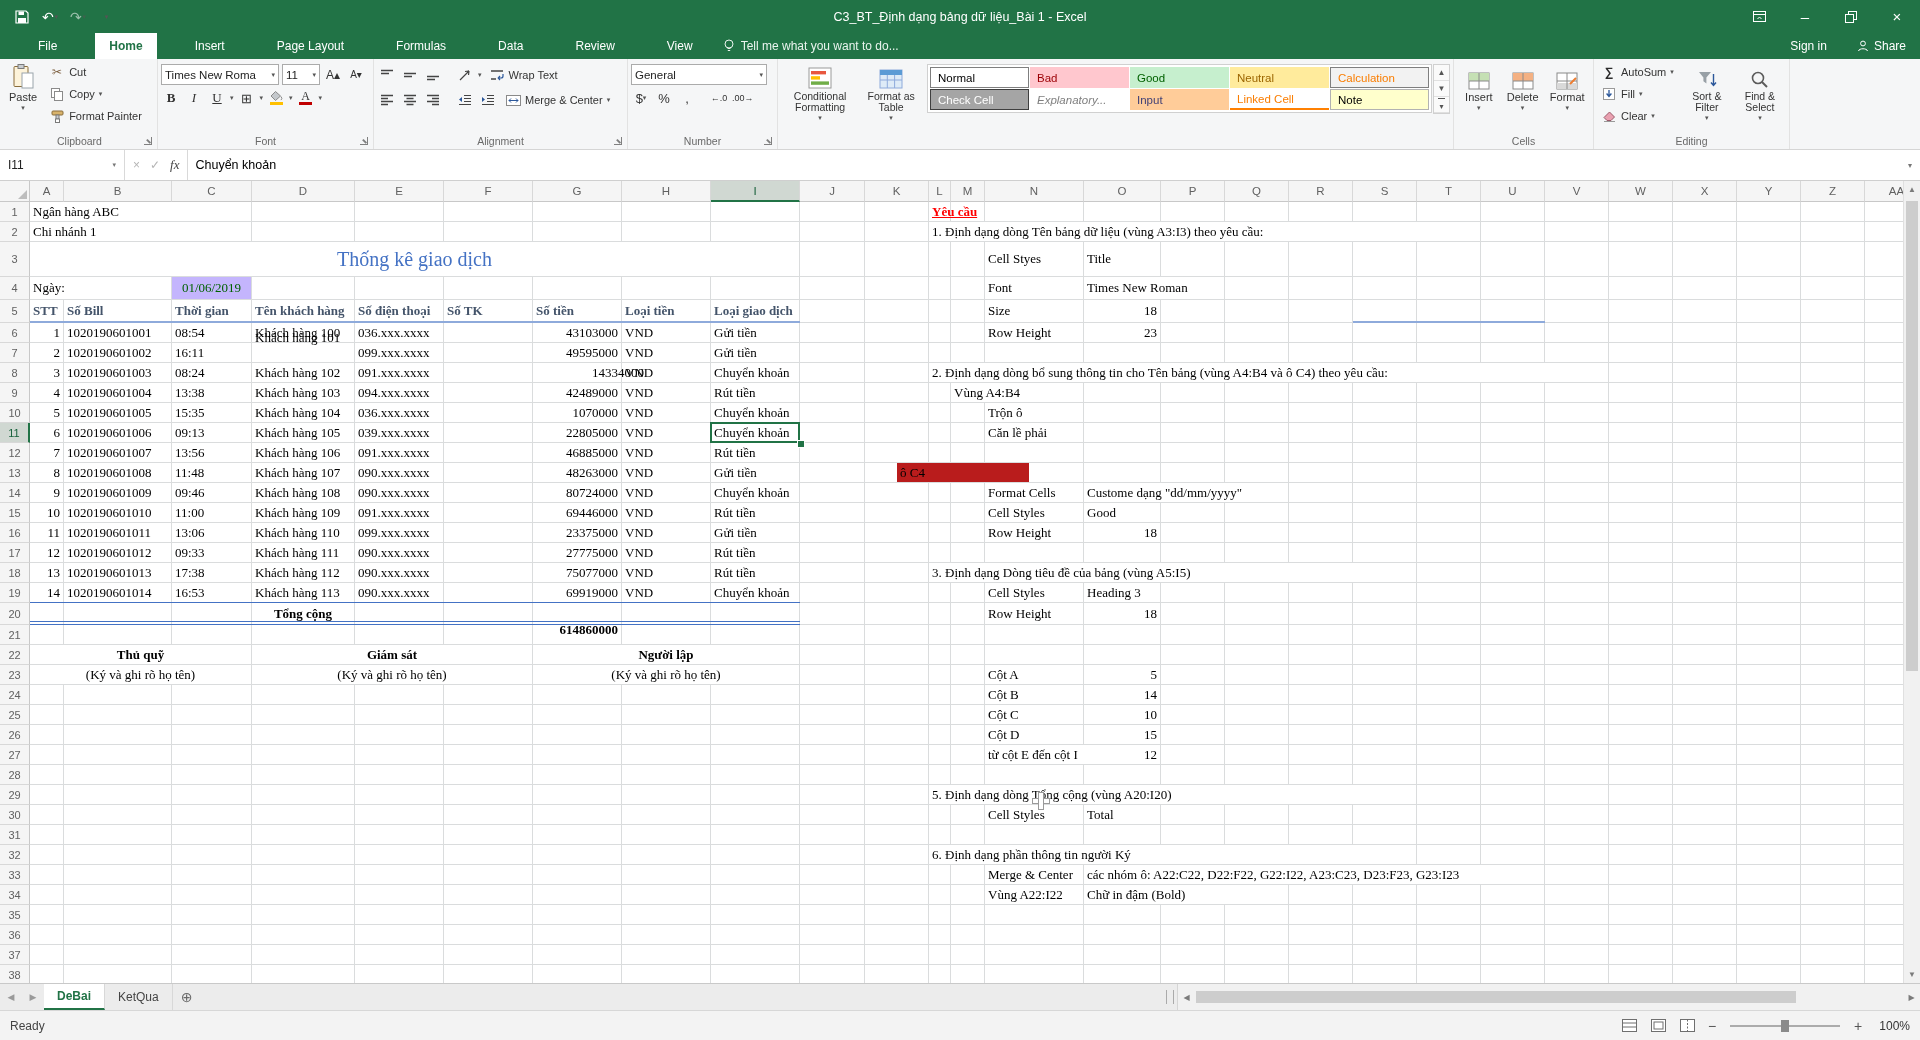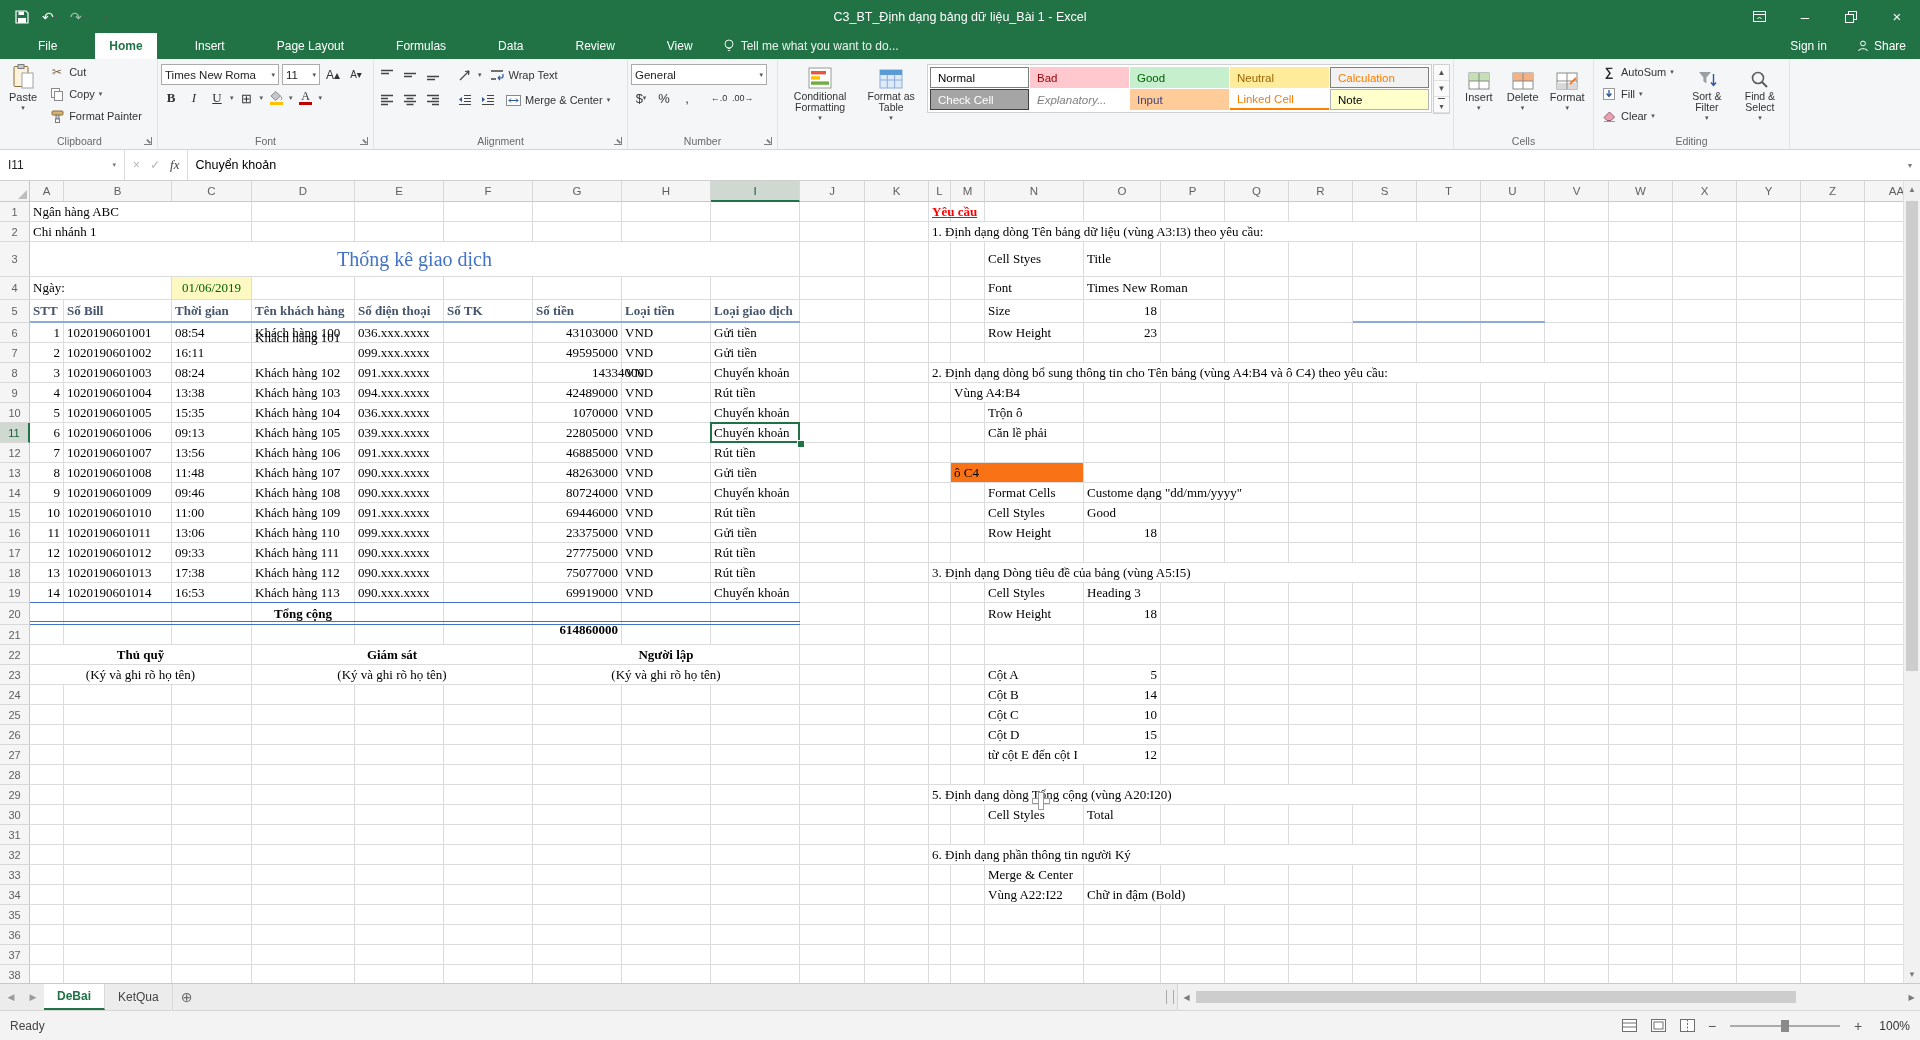--- a/index.html
+++ b/index.html
@@ -72,21 +72,21 @@
   .ch{position:absolute;top:0;height:21px;box-sizing:border-box;background:#f5f5f5;border-right:1px solid #d8d8d8;border-bottom:1px solid #c8c8c8;display:flex;align-items:center;justify-content:center;font-size:11.5px;color:#616161;z-index:5;}
   .ch.sel{background:#d0d8d2;border-bottom:2px solid #217346;color:#17613b;}
   .rh{position:absolute;left:0;width:30px;box-sizing:border-box;background:#f5f5f5;border-right:1px solid #c8c8c8;border-bottom:1px solid #d8d8d8;display:flex;align-items:center;justify-content:center;font-size:11px;color:#616161;z-index:5;}
   .rh.sel{background:#d0d8d2;border-right:2px solid #217346;color:#17613b;}
   .gl{position:absolute;background:#dadcdd;z-index:1;}
   .cell{position:absolute;font-family:"Liberation Serif",serif;font-size:13px;color:#000;display:flex;align-items:center;padding:0 3px;box-sizing:border-box;white-space:nowrap;overflow:visible;z-index:2;}
   .ac{justify-content:center;}
   .ar{justify-content:flex-end;}
   .s-title{font-size:20px;color:#4472C4;}
   .s-h3{font-weight:bold;color:#44546A;}
-  .s-good{background:#fef9c3;color:#006100;}
+  .s-good{background:#c4b5fd;color:#006100;}
   .s-b{font-weight:bold;}
   .s-req{color:#FF0000;font-weight:bold;text-decoration:underline;}
   .ovh{position:absolute;background:#8EAADB;z-index:3;}
   .ovl{position:absolute;background:#4472C4;height:1px;z-index:3;}
   .selbox{position:absolute;border:2px solid #217346;box-sizing:border-box;z-index:4;}
   .handle{position:absolute;width:6px;height:6px;background:#217346;border:1px solid #fff;box-sizing:content-box;z-index:5;}
   .vscroll{position:absolute;right:0;top:0;bottom:0;width:17px;background:#f1f1f1;border-left:1px solid #e0e0e0;box-sizing:border-box;}
   .vsarrow{position:absolute;left:0;width:16px;height:17px;display:flex;align-items:center;justify-content:center;font-size:8px;color:#7b7b7b;}
   .vthumb{position:absolute;left:2px;width:12px;top:20px;height:470px;background:#cdcdcd;}
   
@@ -731,21 +731,21 @@
         <div class="cell" style="left: 985px; top: 96px; width: 98px; height: 22px;">Font</div>
         <div class="cell" style="left: 1084px; top: 96px; width: 140px; height: 22px; background: rgb(255, 255, 255);">Times New Roman</div>
         <div class="cell" style="left: 985px; top: 119px; width: 98px; height: 22px;">Size</div>
         <div class="cell ar" style="left: 1084px; top: 119px; width: 76px; height: 22px;">18</div>
         <div class="cell" style="left: 985px; top: 142px; width: 98px; height: 19px;">Row Height</div>
         <div class="cell ar" style="left: 1084px; top: 142px; width: 76px; height: 19px;">23</div>
         <div class="cell" style="left: 929px; top: 182px; width: 679px; height: 19px; background: rgb(255, 255, 255);">2. Định dạng dòng bổ sung thông tin cho Tên bảng (vùng A4:B4 và ô C4) theo yêu cầu:</div>
         <div class="cell" style="left: 951px; top: 202px; width: 132px; height: 19px; background: rgb(255, 255, 255);">Vùng A4:B4</div>
         <div class="cell" style="left: 985px; top: 222px; width: 98px; height: 19px;">Trộn ô</div>
         <div class="cell" style="left: 985px; top: 242px; width: 98px; height: 19px;">Căn lề phải</div>
-        <div class="cell" style="left: 951px; top: 282px; width: 132px; height: 19px; background: #f97316;">ô C4</div>
+        <div class="cell" style="left: 897px; top: 282px; width: 132px; height: 19px; background: #b91c1c;">ô C4</div>
         <div class="cell" style="left: 985px; top: 302px; width: 98px; height: 19px;">Format Cells</div>
         <div class="cell" style="left: 1084px; top: 302px; width: 204px; height: 19px; background: rgb(255, 255, 255);">Custome dạng "dd/mm/yyyy"</div>
         <div class="cell" style="left: 985px; top: 322px; width: 98px; height: 19px;">Cell Styles</div>
         <div class="cell" style="left: 1084px; top: 322px; width: 76px; height: 19px;">Good</div>
         <div class="cell" style="left: 985px; top: 342px; width: 98px; height: 19px;">Row Height</div>
         <div class="cell ar" style="left: 1084px; top: 342px; width: 76px; height: 19px;">18</div>
         <div class="cell" style="left: 929px; top: 382px; width: 487px; height: 19px; background: rgb(255, 255, 255);">3. Định dạng Dòng tiêu đề của bảng (vùng A5:I5)</div>
         <div class="cell" style="left: 985px; top: 402px; width: 98px; height: 19px;">Cell Styles</div>
         <div class="cell" style="left: 1084px; top: 402px; width: 76px; height: 19px;">Heading 3</div>
         <div class="cell" style="left: 985px; top: 422px; width: 98px; height: 21px;">Row Height</div>
@@ -758,20 +758,21 @@
         <div class="cell ar" style="left: 1084px; top: 524px; width: 76px; height: 19px;">10</div>
         <div class="cell" style="left: 985px; top: 544px; width: 98px; height: 19px;">Cột D</div>
         <div class="cell ar" style="left: 1084px; top: 544px; width: 76px; height: 19px;">15</div>
         <div class="cell" style="left: 985px; top: 564px; width: 175px; height: 19px; background: rgb(255, 255, 255);">từ cột E đến cột I</div>
         <div class="cell ar" style="left: 1084px; top: 564px; width: 76px; height: 19px;">12</div>
         <div class="cell" style="left: 929px; top: 604px; width: 487px; height: 19px; background: rgb(255, 255, 255);">5. Định dạng dòng Tổng cộng (vùng A20:I20)</div>
         <div class="cell" style="left: 985px; top: 624px; width: 98px; height: 19px;">Cell Styles</div>
         <div class="cell" style="left: 1084px; top: 624px; width: 76px; height: 19px;">Total</div>
         <div class="cell" style="left: 929px; top: 664px; width: 487px; height: 19px; background: rgb(255, 255, 255);">6. Định dạng phần thông tin người Ký</div>
         <div class="cell" style="left: 985px; top: 684px; width: 98px; height: 19px;">Merge &amp; Center</div>
+        <div class="cell" style="left: 1084px; top: 684px; width: 460px; height: 19px; background: rgb(255, 255, 255);">các nhóm ô: A22:C22, D22:F22, G22:I22, A23:C23, D23:F23, G23:I23</div>
         <div class="cell" style="left: 985px; top: 704px; width: 98px; height: 19px;">Vùng A22:I22</div>
         <div class="cell" style="left: 1084px; top: 704px; width: 204px; height: 19px; background: rgb(255, 255, 255);">Chữ in đậm (Bold)</div>
         <div class="cell ar" style="left: 30px; top: 142px; width: 33px; height: 19px;">1</div>
         <div class="cell" style="left: 64px; top: 142px; width: 107px; height: 19px;">1020190601001</div>
         <div class="cell" style="left: 172px; top: 142px; width: 79px; height: 19px;">08:54</div>
         <div class="cell" style="left: 252px; top: 142px; width: 102px; height: 19px;">Khách hàng 100</div>
         <div class="cell" style="left: 355px; top: 142px; width: 88px; height: 19px;">036.xxx.xxxx</div>
         <div class="cell ar" style="left: 533px; top: 142px; width: 88px; height: 19px;">43103000</div>
         <div class="cell" style="left: 622px; top: 142px; width: 88px; height: 19px;">VND</div>
         <div class="cell" style="left: 711px; top: 142px; width: 88px; height: 19px;">Gửi tiền</div>

